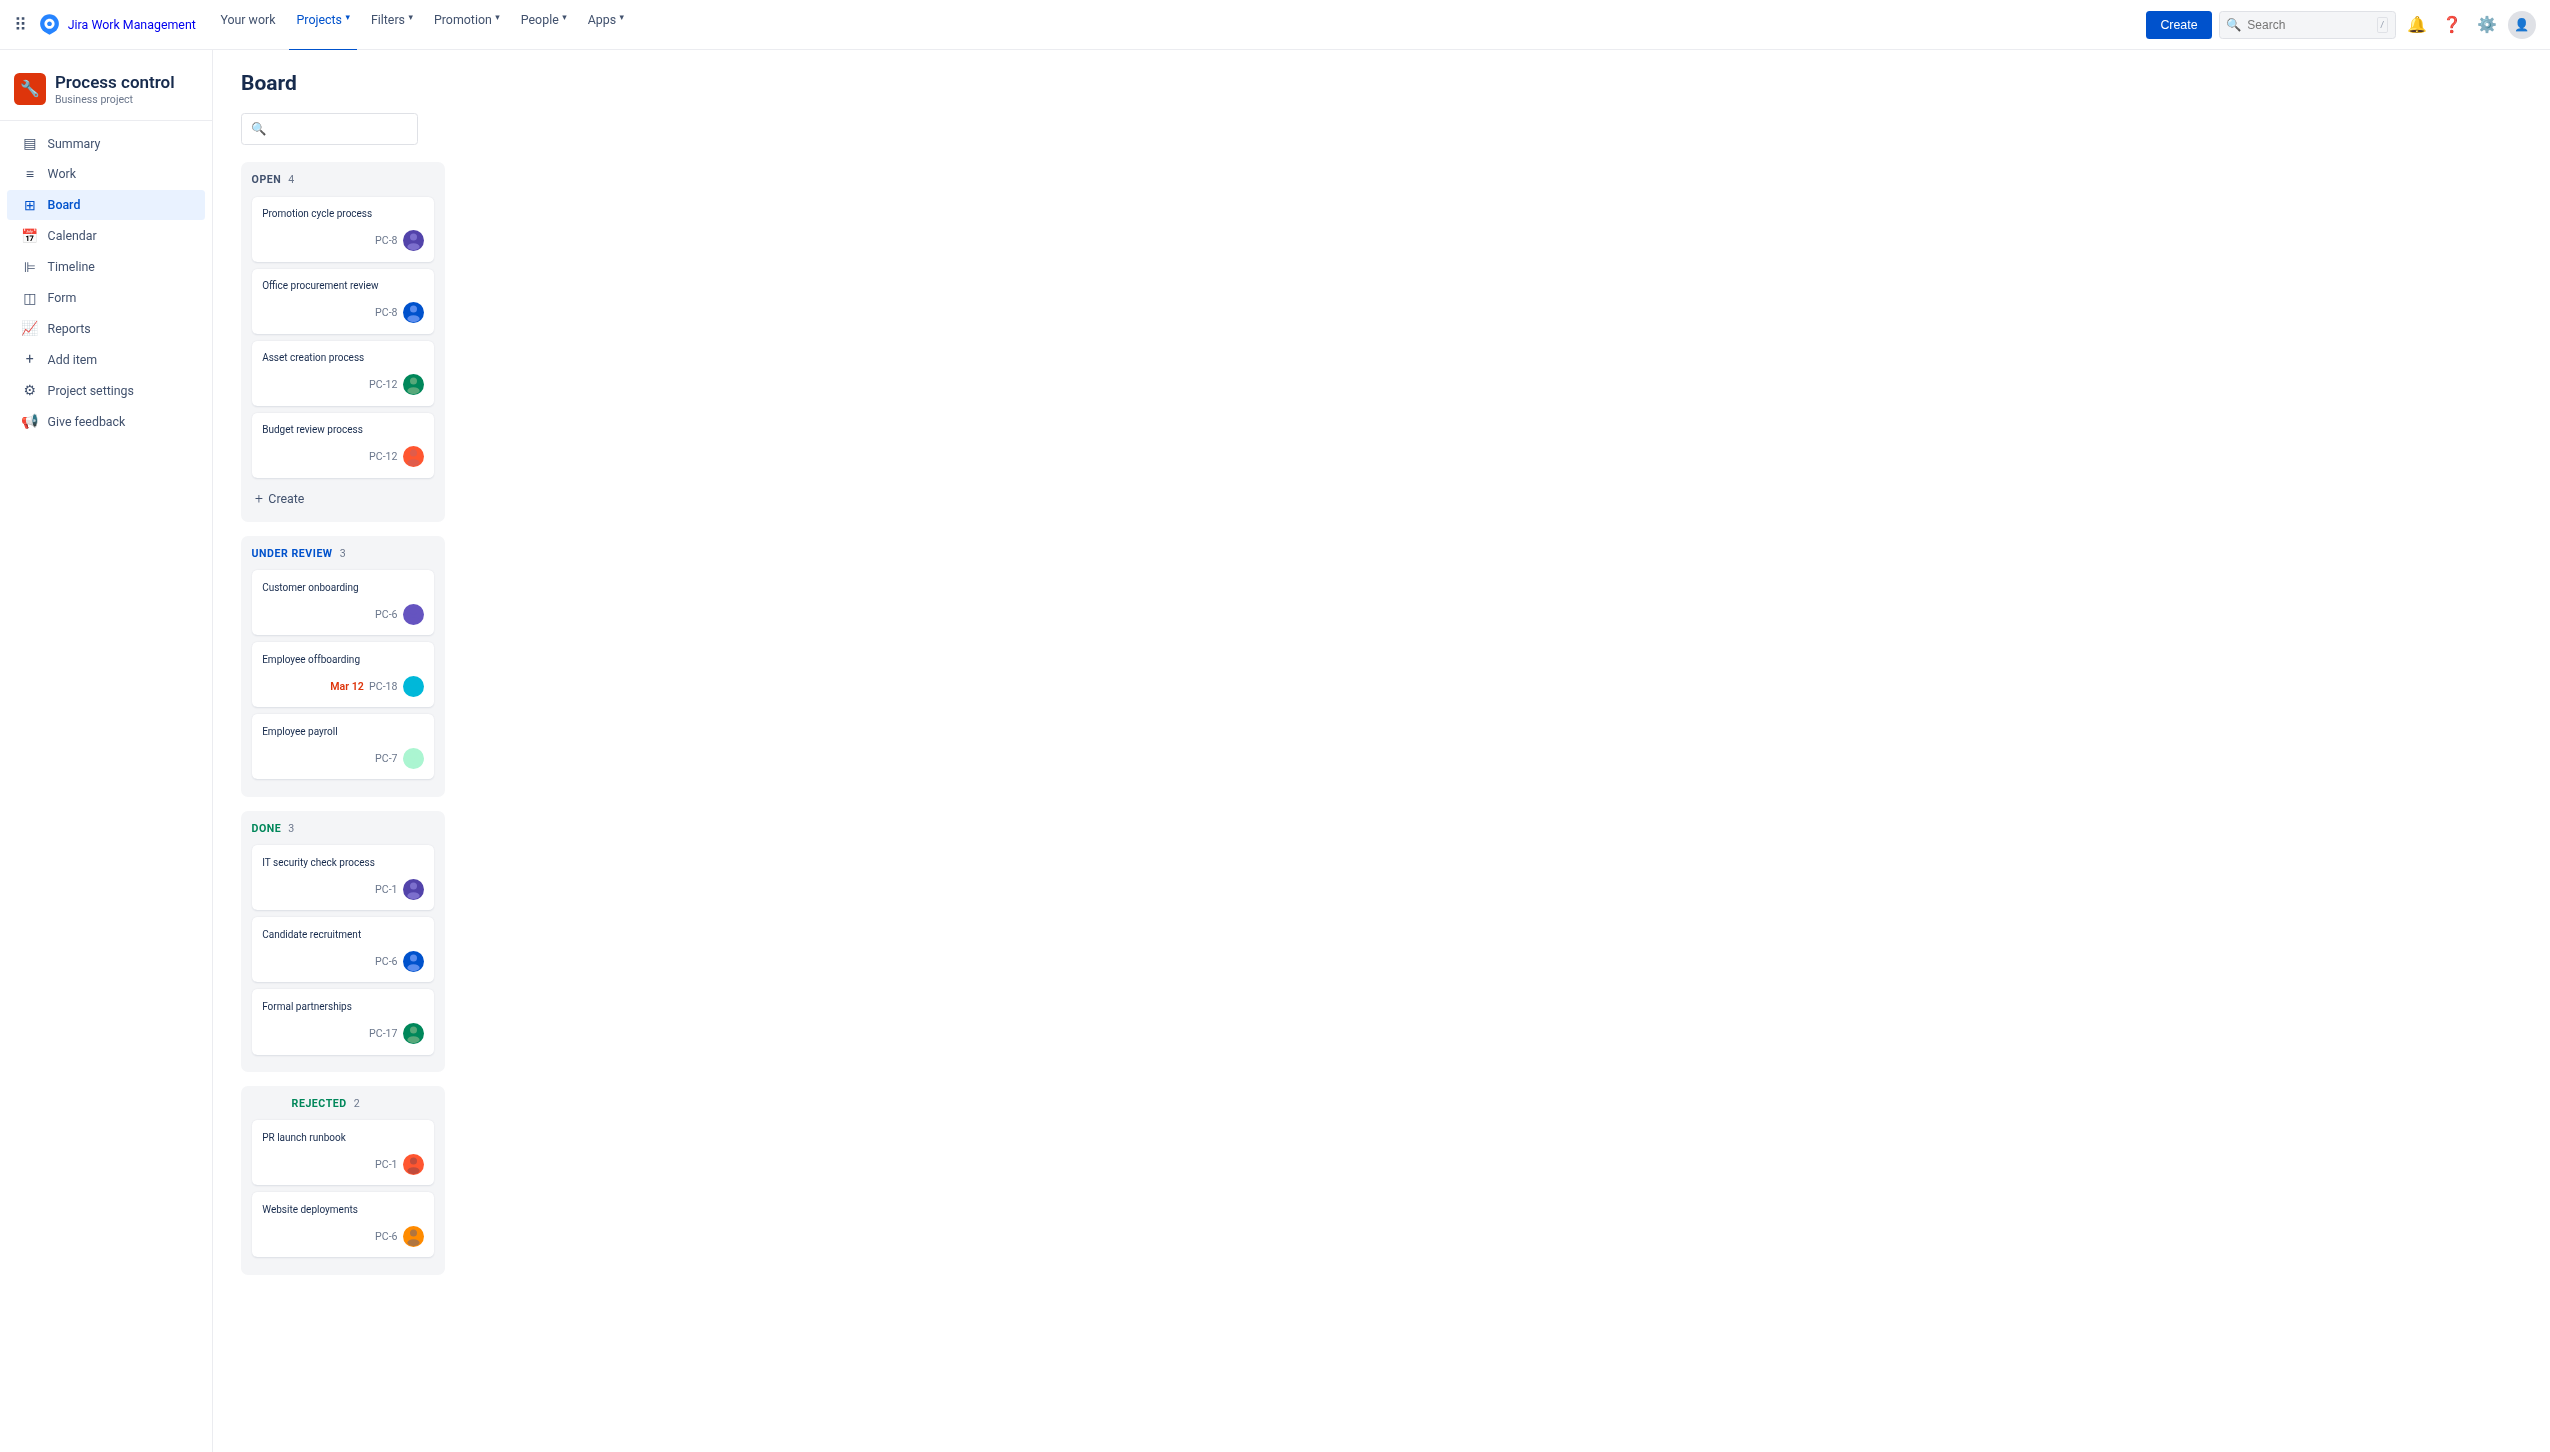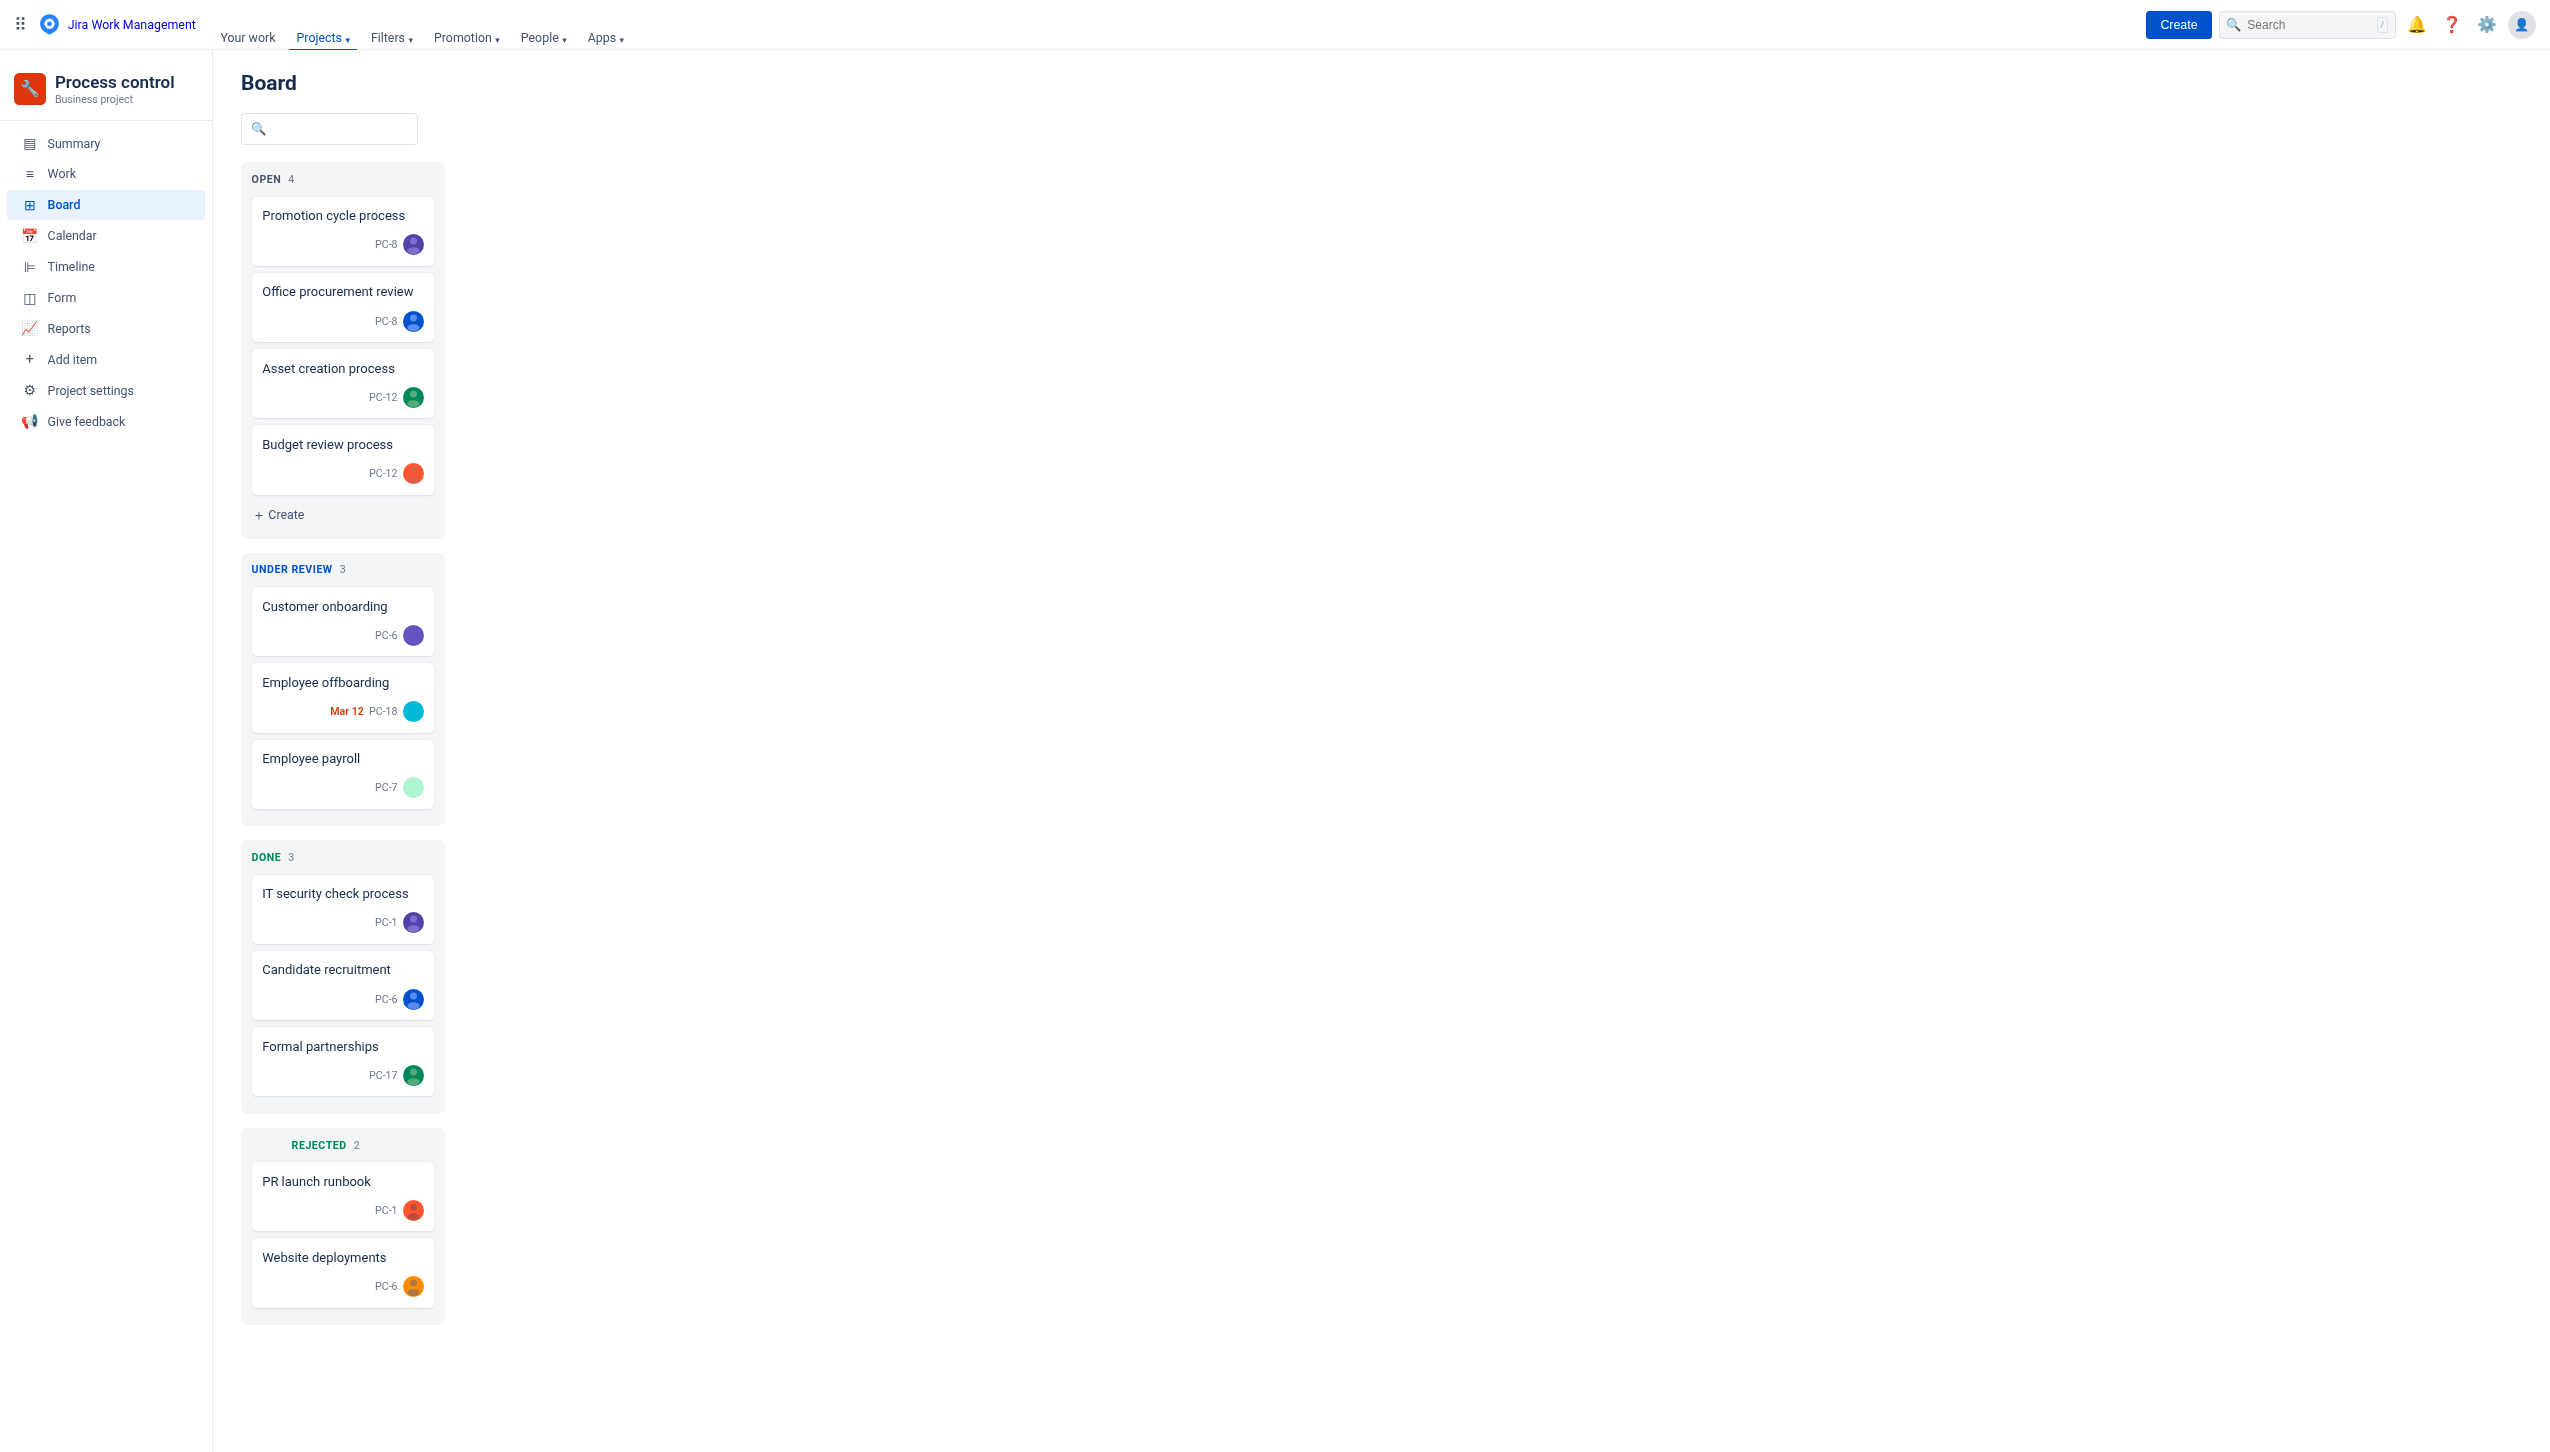--- a/index.html
+++ b/index.html
@@ -15,23 +15,23 @@
       background: #fff;
       position: fixed;
       top: 0; left: 0; right: 0;
       z-index: 100;
       gap: 7px;
     }
     .topnav-grid-icon { color: #42526e; cursor: pointer; font-size: 17.7px; margin-right: 3.5px; }
     .topnav-logo { display: flex; align-items: center; gap: 5.3px; margin-right: 10.6px; text-decoration: none; }
     .topnav-logo-icon { width: 25px; height: 25px; }
     .topnav-item {
-      padding: 4px 7px;
+      padding: 12px 7px;
       height: 50px;
-      display: flex; align-items: flex-end;
+      display: flex; align-items: flex-start;
       font-size: 12.4px;
       color: #42526e;
       cursor: pointer;
       border-bottom: 1.8px solid transparent;
       white-space: nowrap;
       gap: 3.5px;
     }
     .topnav-item.active { color: #0052cc; border-bottom-color: #0052cc; }
     .topnav-chevron { font-size: 8.9px; }
     .topnav-spacer { flex: 1; }
@@ -176,21 +176,21 @@
 
     
     .card {
       background: #fff;
       border-radius: 5.3px;
       padding: 10.6px;
       margin-bottom: 7px;
       box-shadow: 0 0.9px 1.8px rgba(9,30,66,0.1);
       cursor: pointer;
     }
-    .card-title { font-size: 13px; color: #172b4d; margin-bottom: 8.9px; line-height: 1.4; }
+    .card-title { font-size: 10px; color: #172b4d; margin-bottom: 8.9px; line-height: 1.4; }
     .card-meta { display: flex; align-items: center; justify-content: flex-end; gap: 5.3px; }
     .card-id { font-size: 10.6px; color: #6b778c; }
     .card-avatar {
       width: 21px; height: 21px; border-radius: 50%;
       background: #dfe1e6;
       display: flex; align-items: center; justify-content: center;
       font-size: 8.9px; font-weight: 600; color: #42526e;
       overflow: hidden;
     }
     .card-date-overdue { font-size: 10.6px; color: #de350b; font-weight: 600; }

